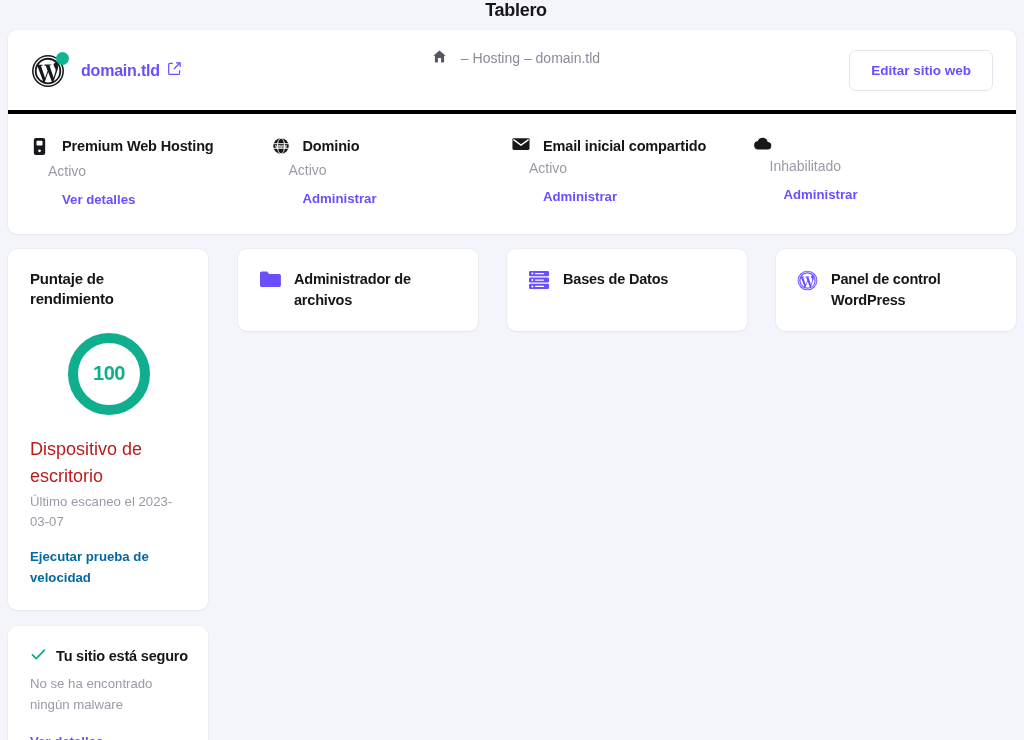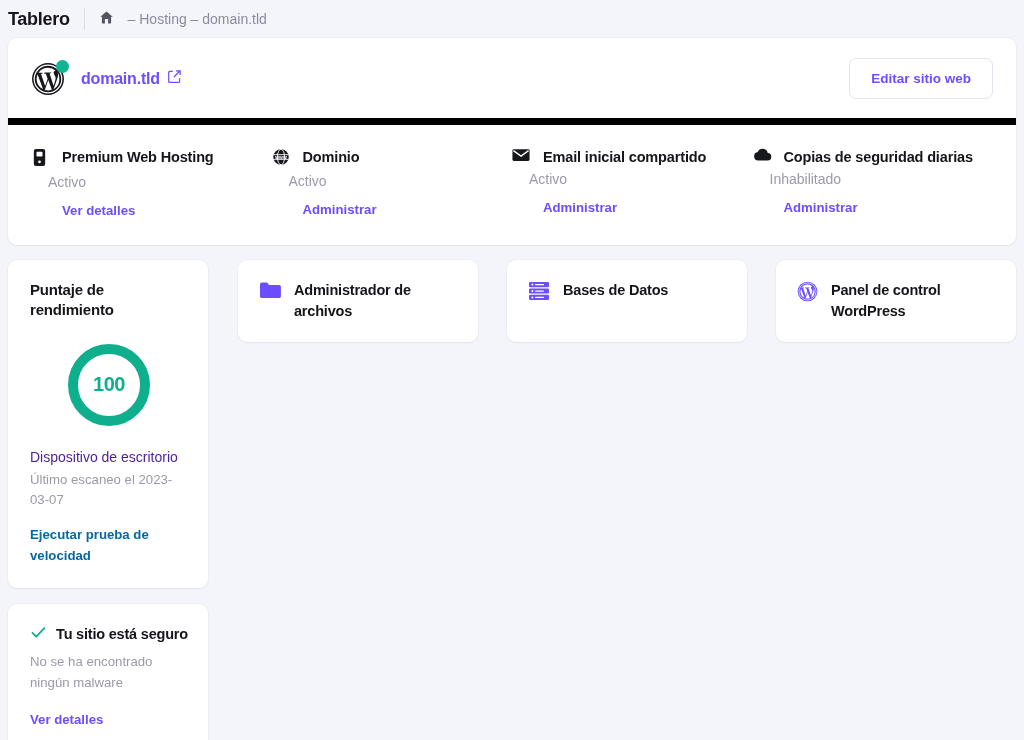--- a/index.html
+++ b/index.html
@@ -6,24 +6,25 @@
   html, body {
     width: 1024px; height: 740px;
     background: #f4f4fb;
     font-family: "Liberation Sans", sans-serif;
     color: #1d1e20;
     overflow: hidden;
   }
 
   
   .topbar {
-    height: 38px;
+    height: 30px;
     display: flex; align-items: center;
     padding: 0 0 0 8px;
     gap: 14px;
+    flex-direction: column;
   }
   .page-title {
     font-size: 18px; font-weight: bold; letter-spacing: -0.3px;
     color: #16161a;
   }
   .crumb-sep {
     width: 1px; height: 22px; background: #dcdce8;
   }
   .breadcrumb {
     display: flex; align-items: center; gap: 14px;
@@ -39,21 +40,21 @@
   }
 
   
   .page { padding: 0 8px; }
 
   
   .hero { margin-bottom: 15px; }
   .hero-head {
     display: flex; align-items: center; justify-content: space-between;
     padding: 20px 23px 19px 23px;
-    border-bottom: 7px solid #000000;
+    border-bottom: 4px solid #000000;
   }
   .hero-left { display: flex; align-items: center; gap: 16px; }
   .wp-badge { position: relative; width: 34px; height: 34px; }
   .wp-dot {
     position: absolute; top: -2px; right: -4px;
     width: 13px; height: 13px; border-radius: 50%;
     background: #11b391;
   }
   .domain-link {
     display: flex; align-items: center; gap: 7px;
@@ -105,21 +106,21 @@
     letter-spacing: -0.2px; color: #16161a;
   }
   .gauge-wrap { display: flex; justify-content: center; margin: 22px 0 20px 0; }
   .gauge { position: relative; width: 84px; height: 84px; }
   .gauge-num {
     position: absolute; inset: 0; display: flex;
     align-items: center; justify-content: center;
     font-size: 20px; font-weight: bold; color: #0fae8d;
     letter-spacing: -0.5px;
   }
-  .perf-device { font-size: 14px; color: #4c1d95; line-height: 1.5; }
+  .perf-device { font-size: 18px; color: #b91c1c; line-height: 1.5; }
   .perf-scan { font-size: 13.2px; color: #9a9aa8; line-height: 1.55; margin-top: 2px; }
   .perf-link {
     display: inline-block; margin-top: 15px;
     font-size: 13.2px; font-weight: bold; color: #0369a1;
     text-decoration: none; line-height: 1.55; cursor: pointer;
   }
 
   
   .secure { padding: 20px 20px 22px 22px; min-height: 165px; }
   .secure-head { display: flex; gap: 9px; align-items: flex-start; justify-content: center; }
@@ -252,21 +253,20 @@
         <a class="svc-link" href="#">Administrar</a>
       </div>
 
       <div class="svc">
         <div class="svc-top">
           <span class="svc-ico">
             <svg width="19" height="14" viewBox="0 0 20 15">
               <path fill="#17181c" d="M5.4 13.4A4.6 4.6 0 0 1 5 4.25 5.6 5.6 0 0 1 15.6 5.3a4.05 4.05 0 0 1-.5 8.1z"></path>
             </svg>
           </span>
-          <span class="svc-title">Copias de seguridad diarias</span>
         </div>
         <div class="svc-status">Inhabilitado</div>
         <a class="svc-link" href="#">Administrar</a>
       </div>
 
     </div>
   </div>
 
   <div class="grid">
 

